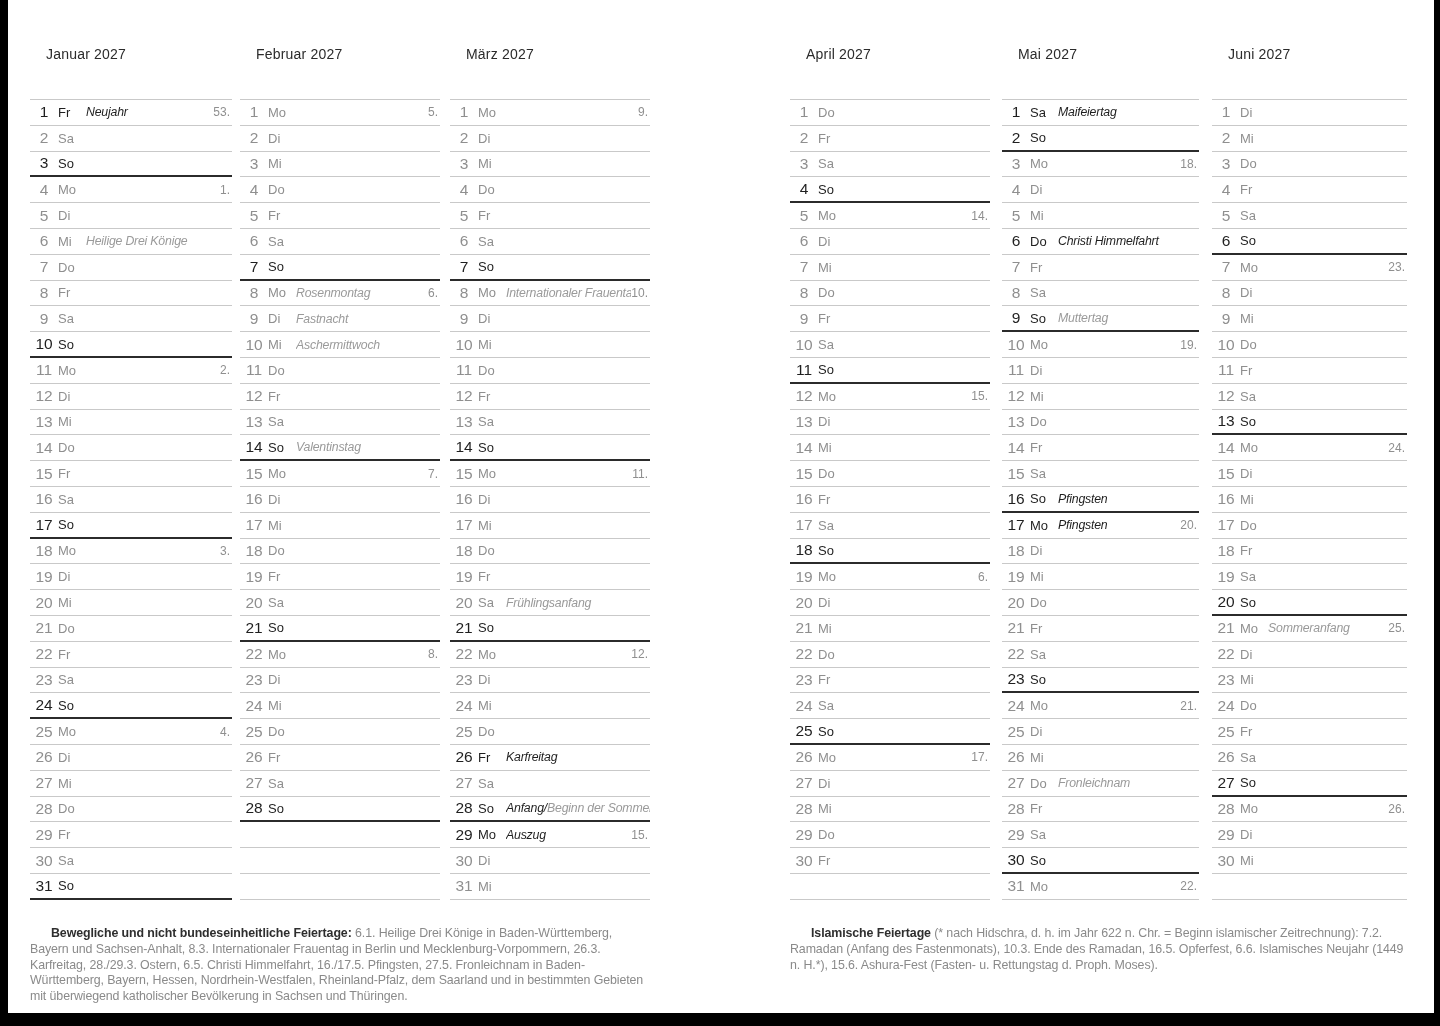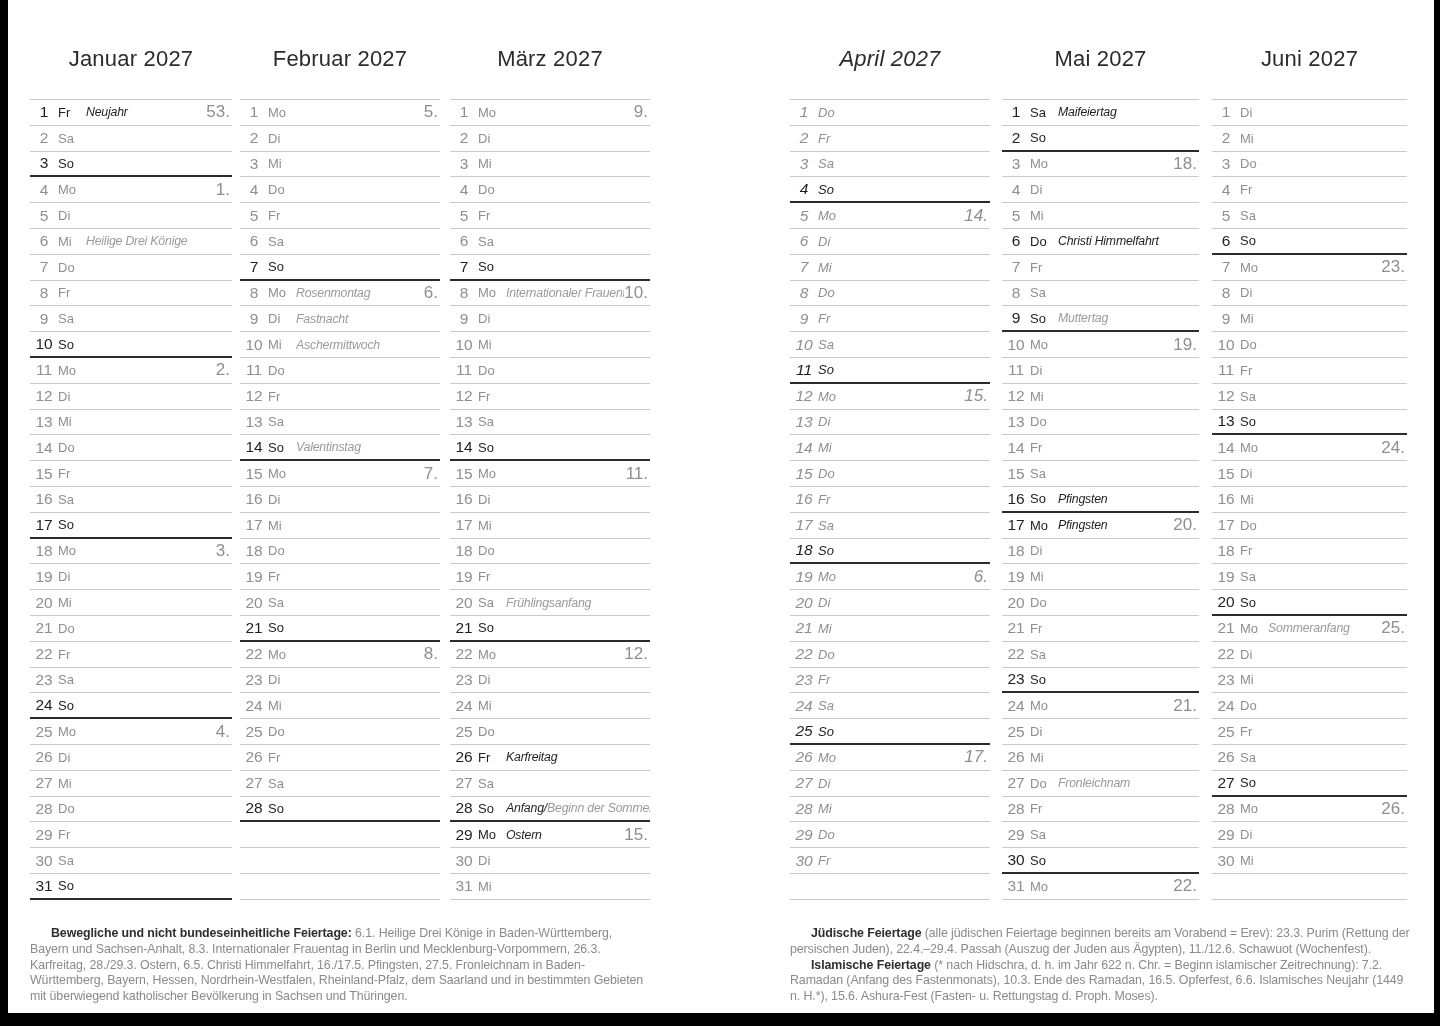--- a/index.html
+++ b/index.html
@@ -10,37 +10,37 @@
     --line:#c9c9c9; --darkline:#2b2b2b; --title:#2b2b2b;
     --fngray:#8a8a8a; --fndark:#2e2e2e;
   }
   .edge{position:absolute;background:#000;}
   #edge-left{left:0;top:0;width:8px;height:1026px;}
   #edge-right{left:1434px;top:0;width:6px;height:1026px;}
   #edge-bottom{left:0;top:1013px;width:1440px;height:13px;}
 
   .month-col{position:absolute;top:0;height:1000px;}
   .month-title{
-    position:absolute;top:46px;left:0;right:0;text-align:center;
-    font-size:22px;color:var(--title);letter-spacing:.2px;white-space:nowrap;
+    position:absolute;top:46px;left:16px;right:0;text-align:left;
+    font-size:14px;color:var(--title);letter-spacing:.2px;white-space:nowrap;
   }
   .rows{position:absolute;top:99px;left:0;right:0;border-top:1px solid var(--line);}
   .day-row{
     height:25.8px;box-sizing:border-box;border-bottom:1px solid var(--line);
     display:flex;align-items:center;
   }
   .day-row.sunday{border-bottom:2px solid var(--darkline);}
   .num{width:28px;text-align:center;font-size:15.5px;color:var(--gray);flex:0 0 28px;}
   .wd{width:28px;font-size:13px;color:var(--gray);flex:0 0 28px;}
   .day-row.emph .num,.day-row.emph .wd{color:var(--dark);}
   .holgrp{flex:1 1 auto;min-width:0;font-size:12.3px;font-style:italic;
     white-space:nowrap;overflow:hidden;letter-spacing:-.2px;}
   .hol-dark{color:var(--dark);text-align:right;}
   .hol-muted{color:var(--muted);}
-  .wk{flex:0 0 auto;font-size:17px;color:var(--gray);padding-right:2px;}
+  .wk{flex:0 0 auto;font-size:12px;color:var(--gray);padding-right:2px;}
 
   .footnote{
     position:absolute;top:926px;width:624px;font-size:12.4px;line-height:15.8px;
     color:var(--fngray);letter-spacing:-.1px;text-align:left;
   }
   .footnote p{margin:0;}
   .footnote b{color:var(--fndark);font-weight:bold;padding-left:21px;}
   #footnote-left{left:30px;}
   #footnote-right{left:790px;}
 </style>
@@ -521,36 +521,36 @@
             <span class="holgrp"></span>
           </div>
           <div class="day-row sunday emph">
             <span class="num">28</span>
             <span class="wd">So</span>
             <span class="holgrp"><span class="hol-dark">Anfang/</span><span class="hol-muted">Beginn der Sommerzeit</span></span>
           </div>
           <div class="day-row emph">
             <span class="num">29</span>
             <span class="wd">Mo</span>
-            <span class="holgrp"><span class="hol-dark">Ostern</span></span>
+            <span class="holgrp"><span class="hol-dark">Auszug</span></span>
             <span class="wk">15.</span>
           </div>
           <div class="day-row">
             <span class="num">30</span>
             <span class="wd">Di</span>
             <span class="holgrp"></span>
           </div>
           <div class="day-row">
             <span class="num">31</span>
             <span class="wd">Mi</span>
             <span class="holgrp"></span>
           </div>
         </div>
       </div>
-      <div class="month-col" style="left: 790px; width: 200px; font-style: italic;">
+      <div class="month-col" style="left: 790px; width: 200px;">
         <div class="month-title">April 2027</div>
         <div class="rows">
           <div class="day-row">
             <span class="num">1</span>
             <span class="wd">Do</span>
             <span class="holgrp"></span>
           </div>
           <div class="day-row">
             <span class="num">2</span>
             <span class="wd">Fr</span>
@@ -1036,20 +1036,19 @@
           </div>
         </div>
       </div>
     </div>
 
   <div class="footnote" id="footnote-left">
     <p><b>Bewegliche und nicht bundeseinheitliche Feiertage:</b><span> 6.1. Heilige Drei Könige in Baden-Württemberg, Bayern und Sachsen-Anhalt, 8.3. Internationaler Frauentag in Berlin und Mecklenburg-Vorpommern, 26.3. Karfreitag, 28./29.3. Ostern, 6.5. Christi Himmelfahrt, 16./17.5. Pfingsten, 27.5. Fronleichnam in Baden-Württemberg, Bayern, Hessen, Nordrhein-Westfalen, Rheinland-Pfalz, dem Saarland und in bestimmten Gebieten mit überwiegend katholischer Bevölkerung in Sachsen und Thüringen.</span></p>
   </div>
 
   <div class="footnote" id="footnote-right">
-    <p><b>Jüdische Feiertage</b><span> (alle jüdischen Feiertage beginnen bereits am Vorabend = Erev): 23.3. Purim (Rettung der persischen Juden), 22.4.–29.4. Passah (Auszug der Juden aus Ägypten), 11./12.6. Schawuot (Wochenfest).</span></p>
     <p><b>Islamische Feiertage</b><span> (* nach Hidschra, d. h. im Jahr 622 n. Chr. = Beginn islamischer Zeitrechnung): 7.2. Ramadan (Anfang des Fastenmonats), 10.3. Ende des Ramadan, 16.5. Opferfest, 6.6. Islamisches Neujahr (1449 n. H.*), 15.6. Ashura-Fest (Fasten- u. Rettungstag d. Proph. Moses).</span></p>
   </div>
 
   <div class="edge" id="edge-left"></div>
   <div class="edge" id="edge-right"></div>
   <div class="edge" id="edge-bottom"></div>
 </div>
 
 </body></html>

